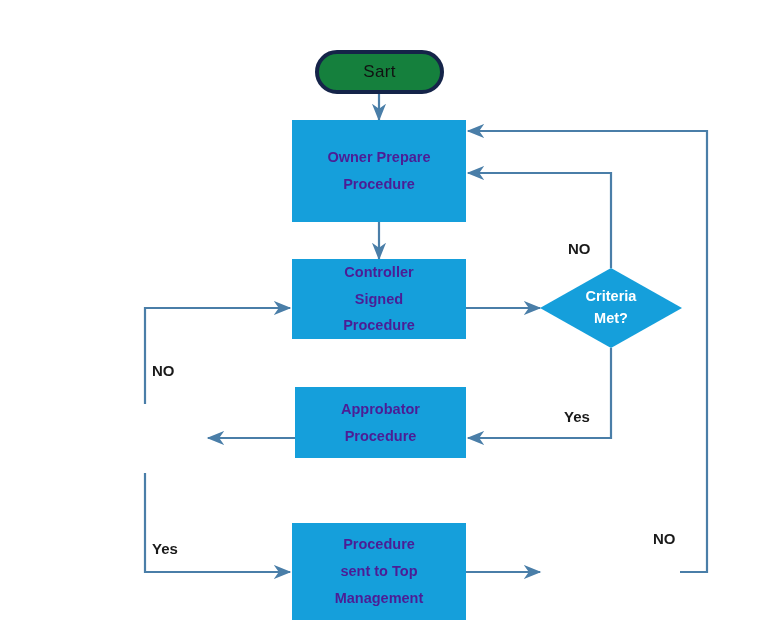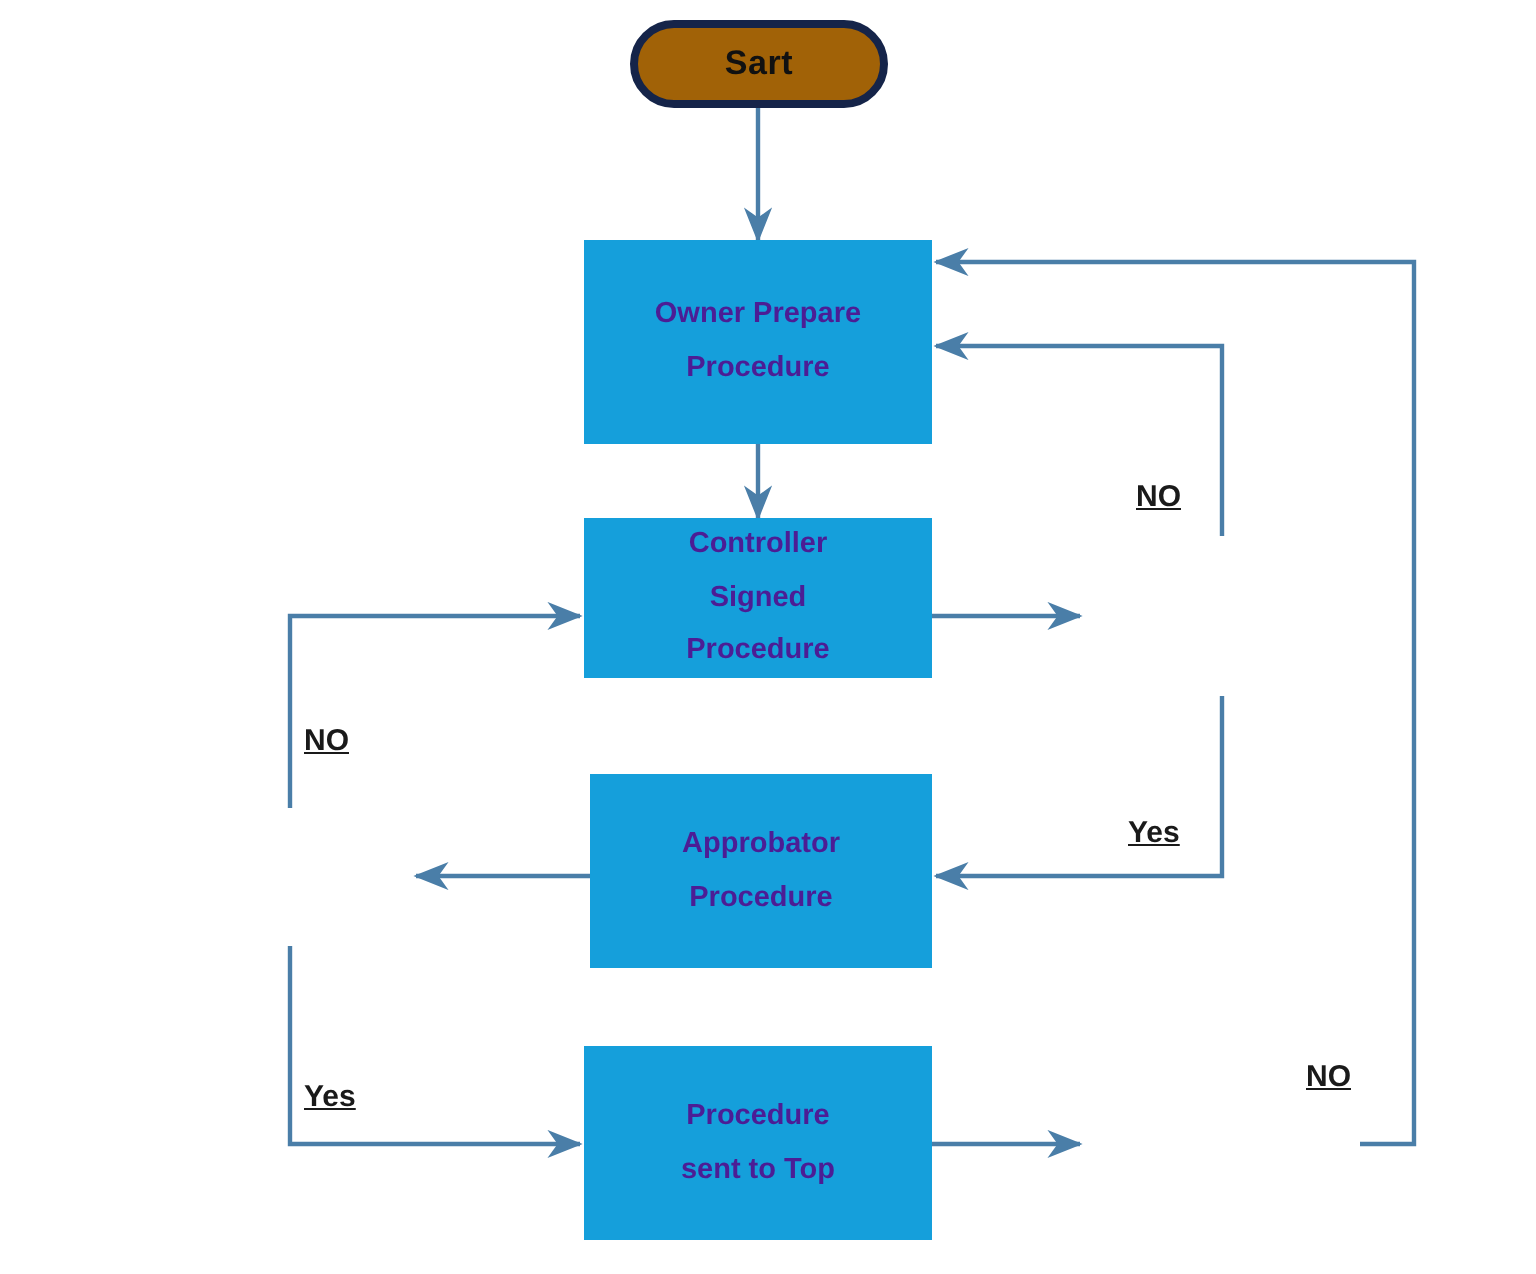--- a/index.html
+++ b/index.html
@@ -29,25 +29,26 @@
     position: absolute;
     box-sizing: border-box;
     display: flex;
     align-items: center;
     justify-content: center;
     text-align: center;
   }
   .node-start {
     border: 4px solid #152449;
     border-radius: 22px;
-    background: #a16207;
+    background: #15803d;
     color: #111111;
-    font-weight: bold;
+    font-weight: normal;
     font-size: 17px;
     letter-spacing: 0.3px;
+    margin-top: 40px;
   }
   .node-process {
     background: #159FDB;
     color: #4c1d95;
     font-weight: bold;
     font-size: 14.5px;
     line-height: 1.85;
   }
   .node-decision {
     color: #ffffff;
@@ -67,21 +68,20 @@
     position: relative;
     z-index: 2;
     width: 68%;
   }
   .edge-label {
     position: absolute;
     color: #1a1a1a;
     font-weight: bold;
     font-size: 15px;
     white-space: nowrap;
-    text-decoration: underline;
   }
 </style>
 </head>
 <body>
 
 <div id="canvas">
 
   <svg id="edges" viewBox="0 0 768 637" xmlns="http://www.w3.org/2000/svg">
     <defs>
       <marker id="arrow" markerWidth="9" markerHeight="9" refX="7.4" refY="3.2" orient="auto" markerUnits="strokeWidth">
@@ -124,33 +124,43 @@
   </div>
 
   <div class="node node-process" style="left:292px; top:259px; width:174px; height:80px;">
     <div>
       <div>Controller</div>
       <div>Signed</div>
       <div>Procedure</div>
     </div>
   </div>
 
+  <div class="node node-decision" style="left:540px; top:268px; width:142px; height:80px;">
+    <svg class="diamond-shape" viewBox="0 0 142 80" preserveAspectRatio="none">
+      <polygon points="71,0 142,40 71,80 0,40" fill="#159FDB"></polygon>
+    </svg>
+    <div class="decision-label">
+      <div>Criteria</div>
+      <div>Met?</div>
+    </div>
+  </div>
 
-  <div class="node node-process" style="left:295px; top:387px; width:171px; height:97px;">
+  <div class="node node-process" style="left:295px; top:387px; width:171px; height:71px;">
     <div>
       <div>Approbator</div>
       <div>Procedure</div>
     </div>
   </div>
 
 
   <div class="node node-process" style="left:292px; top:523px; width:174px; height:97px;">
     <div>
       <div>Procedure</div>
       <div>sent to Top</div>
+      <div>Management</div>
     </div>
   </div>
 
 
   <div class="edge-label" style="left:568px; top:240px;">NO</div>
   <div class="edge-label" style="left:564px; top:408px;">Yes</div>
   <div class="edge-label" style="left:152px; top:362px;">NO</div>
   <div class="edge-label" style="left:152px; top:540px;">Yes</div>
   <div class="edge-label" style="left:653px; top:530px;">NO</div>
 

